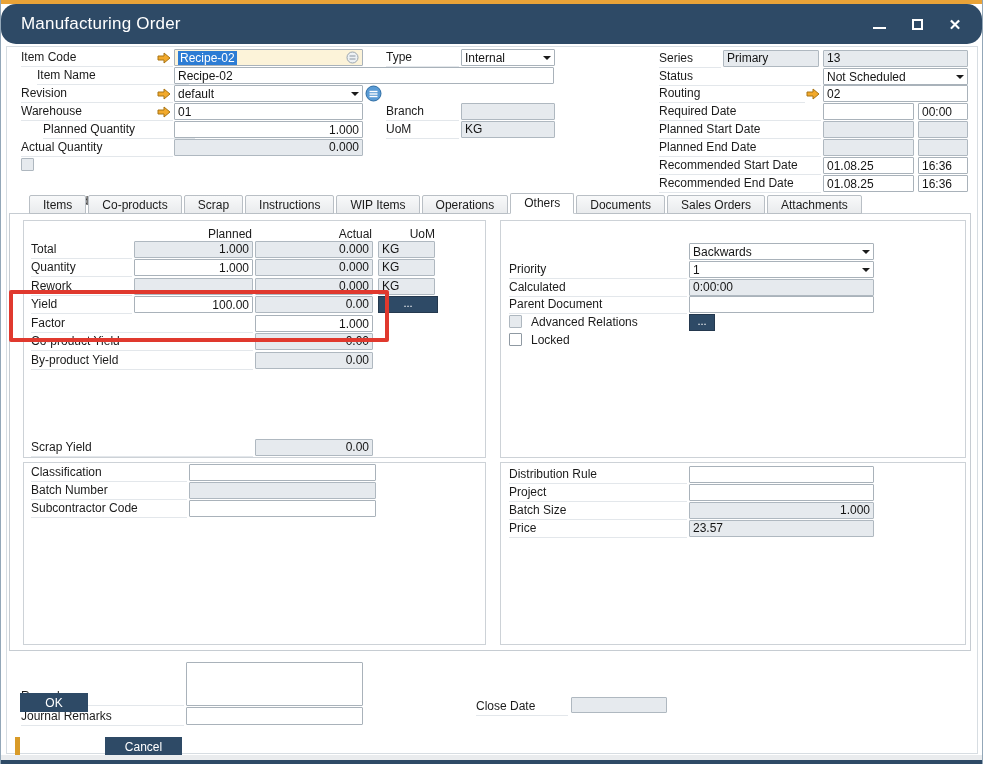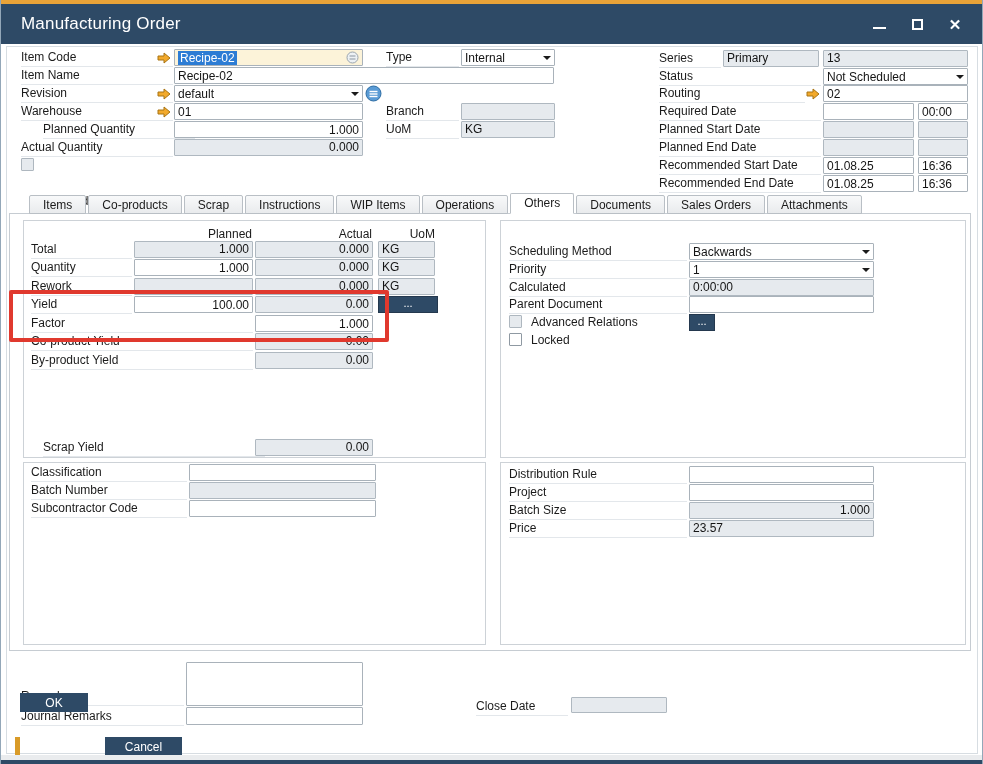--- a/index.html
+++ b/index.html
@@ -1,20 +1,20 @@
 <!DOCTYPE html>
 <html><head>
 <meta charset="utf-8">
 <style>
   html,body{margin:0;padding:0;background:#f2f2f2;}
   .window{position:relative;width:983px;height:764px;background:#ffffff;overflow:hidden;
           font-family:"Liberation Sans",sans-serif;color:#1b1b1b;
           border-left:1px solid #93a7b8;border-right:1px solid #93a7b8;box-sizing:border-box;}
   .topstrip{position:absolute;left:0;top:0;width:100%;height:4px;background:#E9A338;}
-  .titlebar{position:absolute;left:0;top:4px;width:100%;height:40px;background:#2E4A66;}
+  .titlebar{position:absolute;left:0;top:4px;width:100%;height:40px;background:#2E4A66;border-radius:15px;}
   .title{position:absolute;left:20px;top:10px;font-size:17px;color:#ffffff;font-weight:400;letter-spacing:.2px;}
   .winbtns{position:absolute;right:16px;top:4px;height:40px;display:flex;align-items:center;gap:16px;}
   .wbtn{width:22px;height:22px;display:flex;align-items:center;justify-content:center;cursor:pointer;}
   .min-glyph{width:13px;height:2px;background:#fff;margin-top:8px;}
   .max-glyph{width:11px;height:11px;border:2px solid #fff;box-sizing:border-box;}
   .close-glyph{color:#fff;font-size:15px;font-weight:bold;line-height:1;}
   .frame{position:absolute;left:5px;top:46px;width:972px;height:708px;border:1px solid #D7DDE2;box-sizing:border-box;}
   .lbl{position:absolute;height:17px;line-height:16px;font-size:12px;color:#1b1b1b;
        border-bottom:1px solid #E3E7EB;white-space:nowrap;overflow:hidden;}
   .lbl.nb{border-bottom:none;}
@@ -80,21 +80,21 @@
     </svg>
   <div class="field itemcode" style="left:173px;top:49px;width:189px;">
     <span class="sel">Recipe-02</span>
     <svg width="13" height="13" viewBox="0 0 13 13">
         <circle cx="6.5" cy="6.5" r="5.5" fill="#EDF1F4" stroke="#9AA4AD"></circle>
         <line x1="3.5" y1="5" x2="9.5" y2="5" stroke="#9AA4AD" stroke-width="1.2"></line>
         <line x1="3.5" y1="8" x2="9.5" y2="8" stroke="#9AA4AD" stroke-width="1.2"></line>
       </svg>
   </div>
 
-  <div class="lbl" style="left:20px;top:67px;width:152px;">Item Name</div>
+  <div class="lbl" style="left:36px;top:67px;width:152px;">Item Name</div>
   <input class="field" style="left: 173px; top: 67px; width: 380px;" value="Recipe-02">
 
   <div class="lbl" style="left:20px;top:85px;width:152px;">Revision</div>
   <svg class="linkarrow" style="left:156px;top:88px;" width="14" height="12" viewBox="0 0 14 12">
       <path d="M1 4 h6 V1 l6 5 -6 5 V8 H1 z" fill="#F2A92B" stroke="#A87414" stroke-width="1"></path>
     </svg>
   <div class="field dd" style="left:173px;top:85px;width:189px;">
     <span class="val">default</span>
     <span class="tri"></span>
   </div>
@@ -211,28 +211,27 @@
 
   <div class="lbl" style="left:30px;top:315px;width:222px;">Factor</div>
   <input class="field num" style="left: 254px; top: 315px; width: 118px;" value="1.000">
 
   <div class="lbl" style="left:30px;top:333px;width:222px;">Co-product Yield</div>
   <div class="field gray num" style="left:254px;top:333px;width:118px;">0.00</div>
 
   <div class="lbl" style="left:30px;top:352px;width:222px;">By-product Yield</div>
   <div class="field gray num" style="left:254px;top:352px;width:118px;">0.00</div>
 
-  <div class="lbl" style="left:30px;top:439px;width:222px;margin-left:12px;">Scrap Yield</div>
+  <div class="lbl" style="left:30px;top:439px;width:222px;">Scrap Yield</div>
   <div class="field gray num" style="left:254px;top:439px;width:118px;">0.00</div>
 
   <div class="annotation" style="left:8px;top:290px;width:372px;height:44px;"></div>
 
   <div class="groupbox" style="left:499px;top:220px;width:466px;height:238px;"></div>
 
-  <div class="lbl" style="left:508px;top:243px;width:178px;">Scheduling Method</div>
   <div class="field dd" style="left:688px;top:243px;width:185px;">
     <span class="val">Backwards</span>
     <span class="tri"></span>
   </div>
 
   <div class="lbl" style="left:508px;top:261px;width:178px;">Priority</div>
   <div class="field dd" style="left:688px;top:261px;width:185px;">
     <span class="val">1</span>
     <span class="tri"></span>
   </div>

